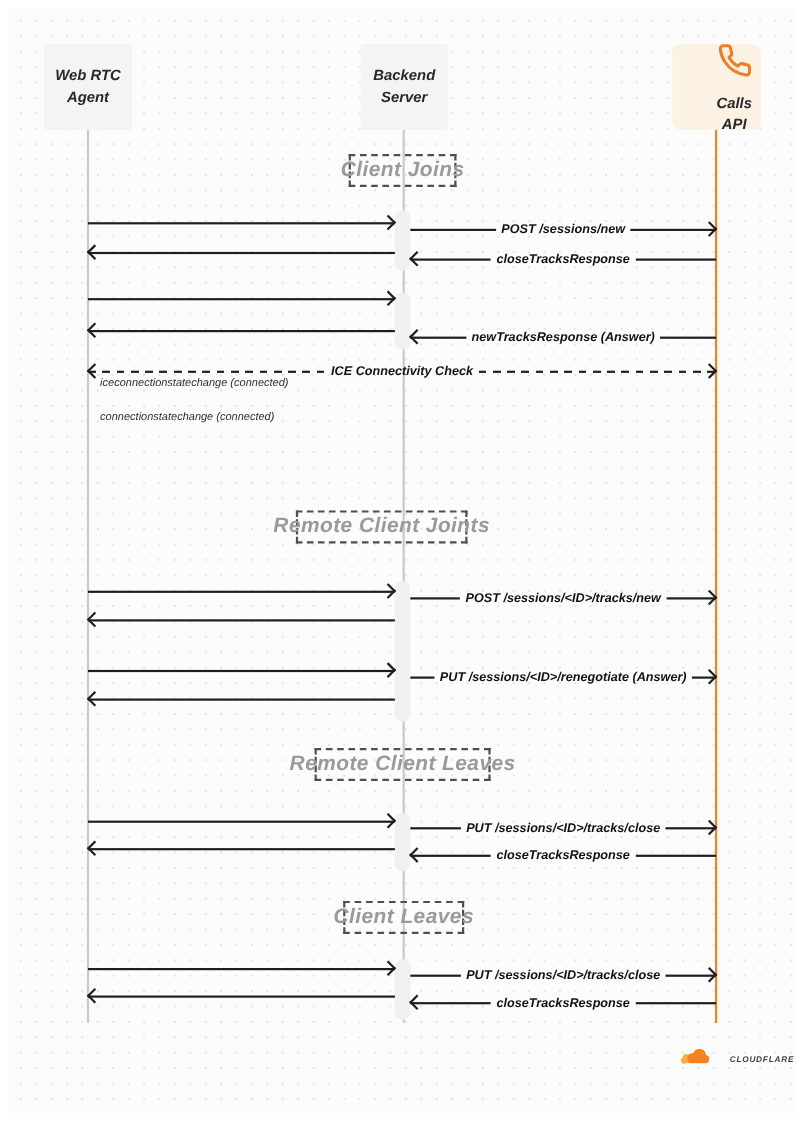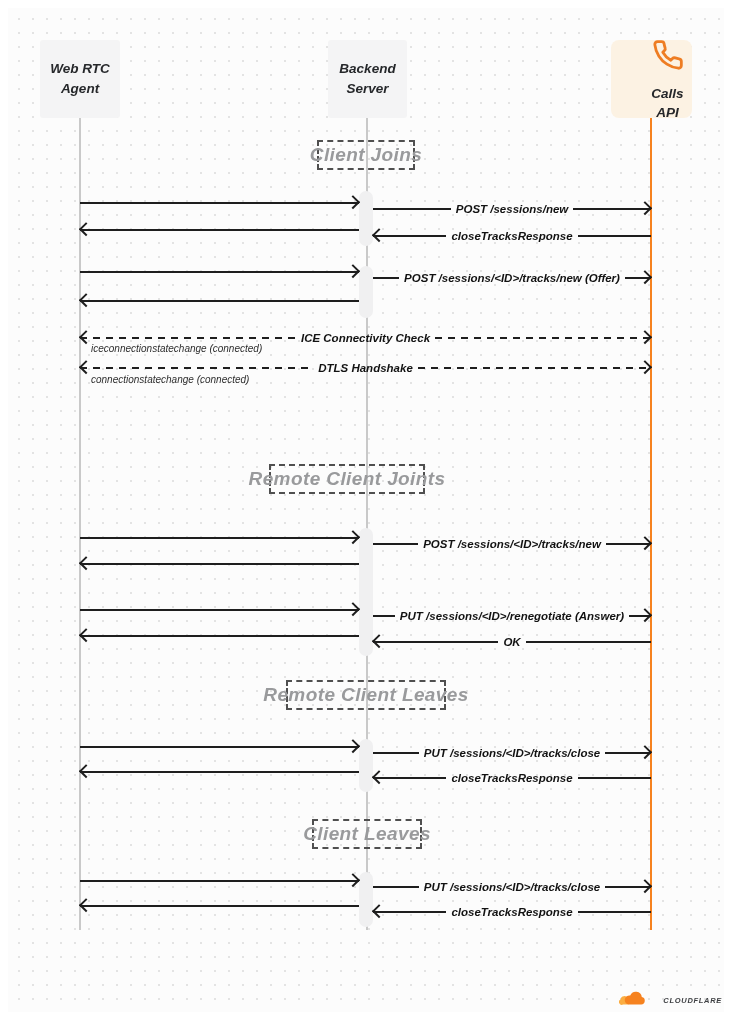--- a/index.html
+++ b/index.html
@@ -45,21 +45,21 @@
   .segL{left:80px;width:279px;}
   .segR{left:373px;width:278px;}
   .segF{left:80px;width:571px;justify-content:flex-end;}
 
   
   .event{position:absolute;left:91px;font-size:10px;color:#2e2e2e;z-index:3;white-space:nowrap;}
 
   
   .title{position:absolute;left:13px;top:985px;font-size:17.5px;font-weight:bold;
          color:#2b2b2b;letter-spacing:.2px;z-index:6;}
-  .logo{position:absolute;right:10px;top:990px;display:flex;align-items:center;gap:17px;z-index:6;}
+  .logo{position:absolute;right:10px;top:952px;display:flex;align-items:center;gap:17px;z-index:6;}
   .logo .word{font-size:7.5px;font-weight:bold;letter-spacing:.7px;color:#3d3f42;}
 </style>
 </head>
 <body>
 
 <div class="canvas">
   <div class="dots"></div>
 
   <div class="lifeline" style="left:79px"></div>
   <div class="lifeline" style="left:366px"></div>
@@ -118,48 +118,41 @@
   </div>
   <div class="seg segL" style="top:222px">
       <i class="head l"></i>
       <span class="ln"></span>
     </div>
 
   <div class="seg segL" style="top:264px">
       <span class="ln"></span>
       <i class="head r"></i>
     </div>
-  <div class="seg segR" style="top:270px">
-    <span class="ln"></span>
-      <span class="lbl">POST /sessions/&lt;ID&gt;/tracks/new (Offer)</span>
-      <span class="ln"></span>
-    <i class="head r"></i>
-  </div>
-
+
+  <div class="seg segR" style="top:299px">
+    <i class="head l"></i>
+    <span class="ln"></span>
+      <span class="lbl">newTracksResponse (Answer)</span>
+      <span class="ln"></span>
+  </div>
   <div class="seg segL" style="top:293px">
       <i class="head l"></i>
       <span class="ln"></span>
     </div>
 
   <div class="seg segF" style="top:330px">
     <i class="head l"></i>
     <span class="ln dash"></span>
       <span class="lbl">ICE Connectivity Check</span>
       <span class="ln dash"></span>
     <i class="head r"></i>
   </div>
   <div class="event" style="top:343px">iceconnectionstatechange (connected)</div>
 
-  <div class="seg segF" style="top:360px">
-    <i class="head l"></i>
-    <span class="ln dash"></span>
-      <span class="lbl">DTLS Handshake</span>
-      <span class="ln dash"></span>
-    <i class="head r"></i>
-  </div>
   <div class="event" style="top:374px">connectionstatechange (connected)</div>
 
 
   <div class="seg segL" style="top:530px">
       <span class="ln"></span>
       <i class="head r"></i>
     </div>
   <div class="seg segR" style="top:536px">
     <span class="ln"></span>
       <span class="lbl">POST /sessions/&lt;ID&gt;/tracks/new</span>
@@ -176,26 +169,20 @@
       <span class="ln"></span>
       <i class="head r"></i>
     </div>
   <div class="seg segR" style="top:608px">
     <span class="ln"></span>
       <span class="lbl">PUT /sessions/&lt;ID&gt;/renegotiate (Answer)</span>
       <span class="ln"></span>
     <i class="head r"></i>
   </div>
 
-  <div class="seg segR" style="top:634px">
-    <i class="head l"></i>
-    <span class="ln"></span>
-      <span class="lbl">OK</span>
-      <span class="ln"></span>
-  </div>
   <div class="seg segL" style="top:628px">
       <i class="head l"></i>
       <span class="ln"></span>
     </div>
 
   <div class="seg segL" style="top:739px">
       <span class="ln"></span>
       <i class="head r"></i>
     </div>
   <div class="seg segR" style="top:745px">

